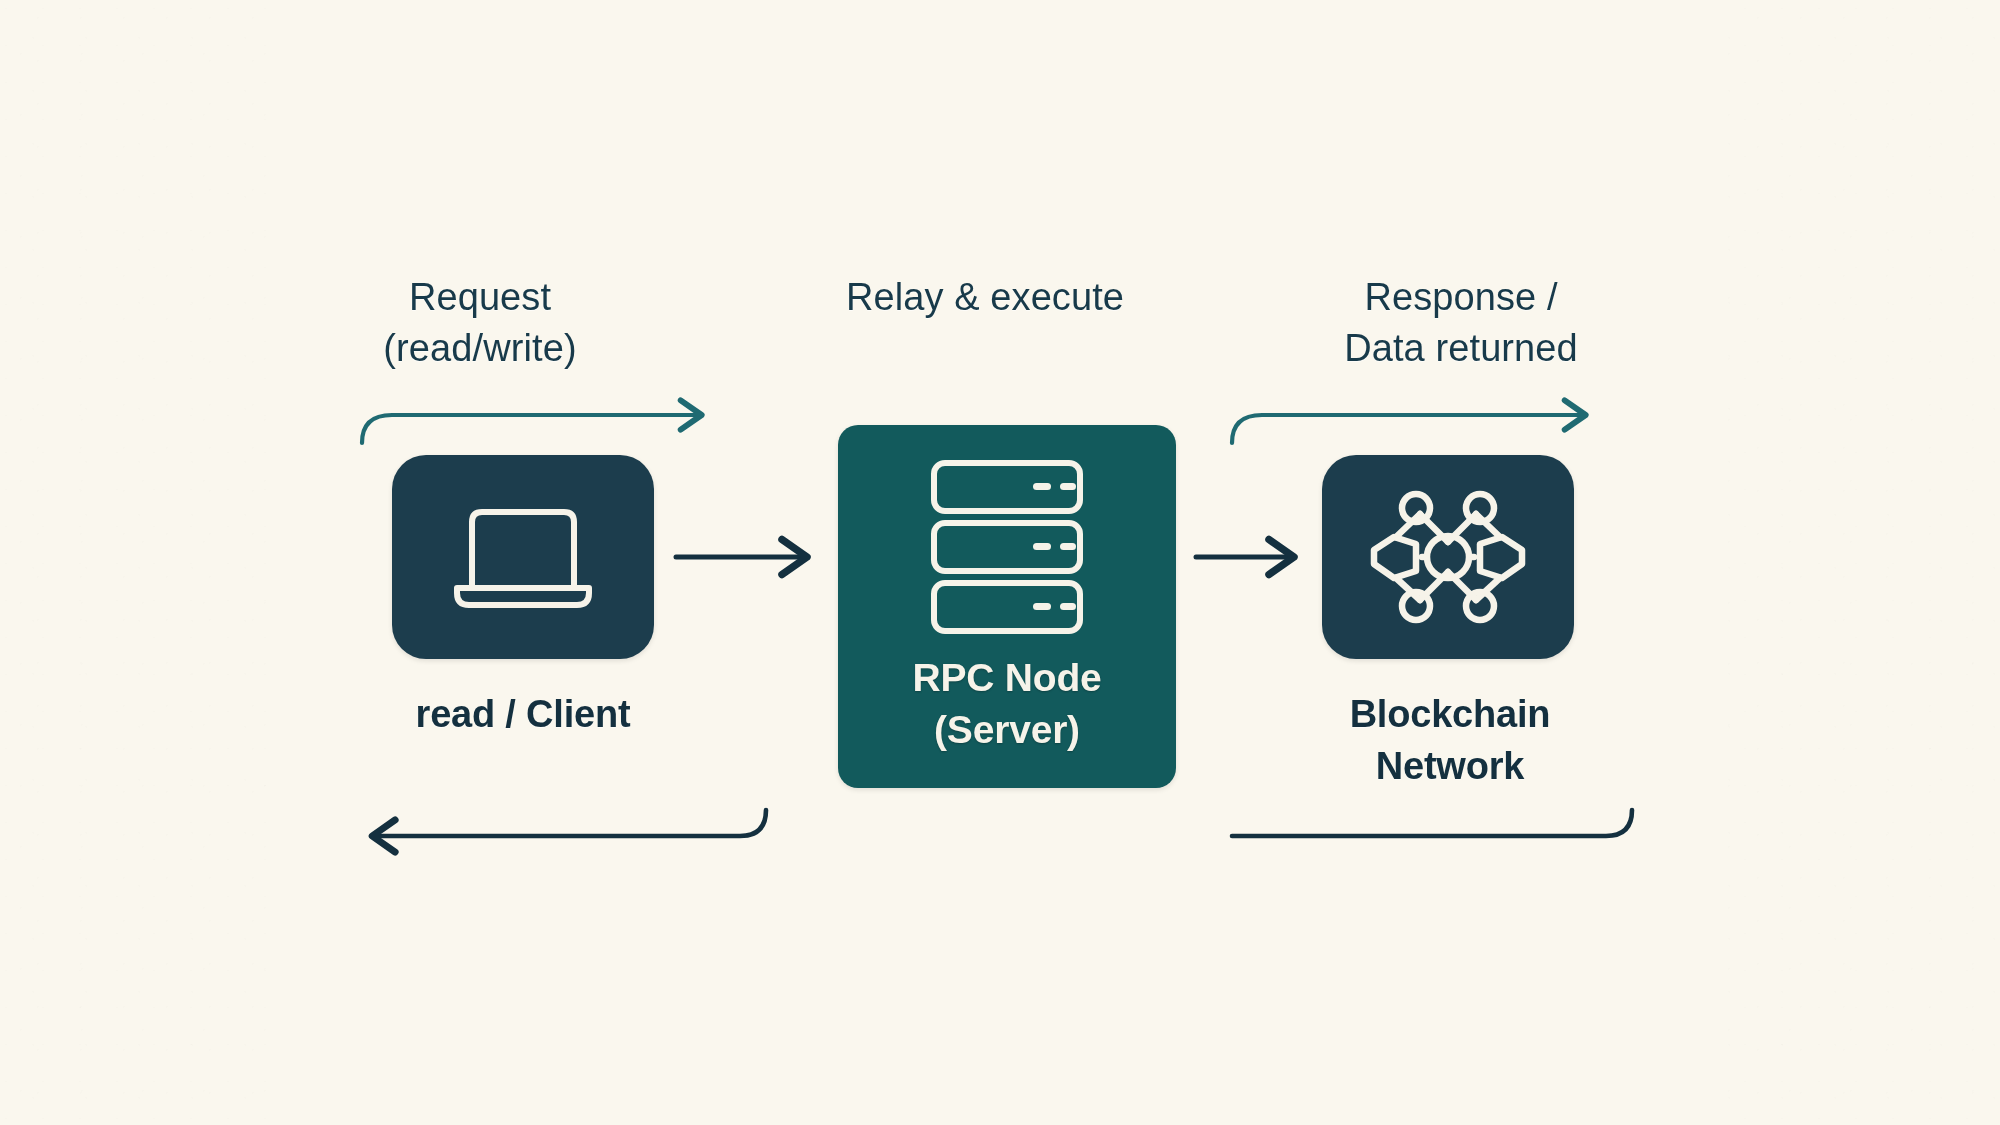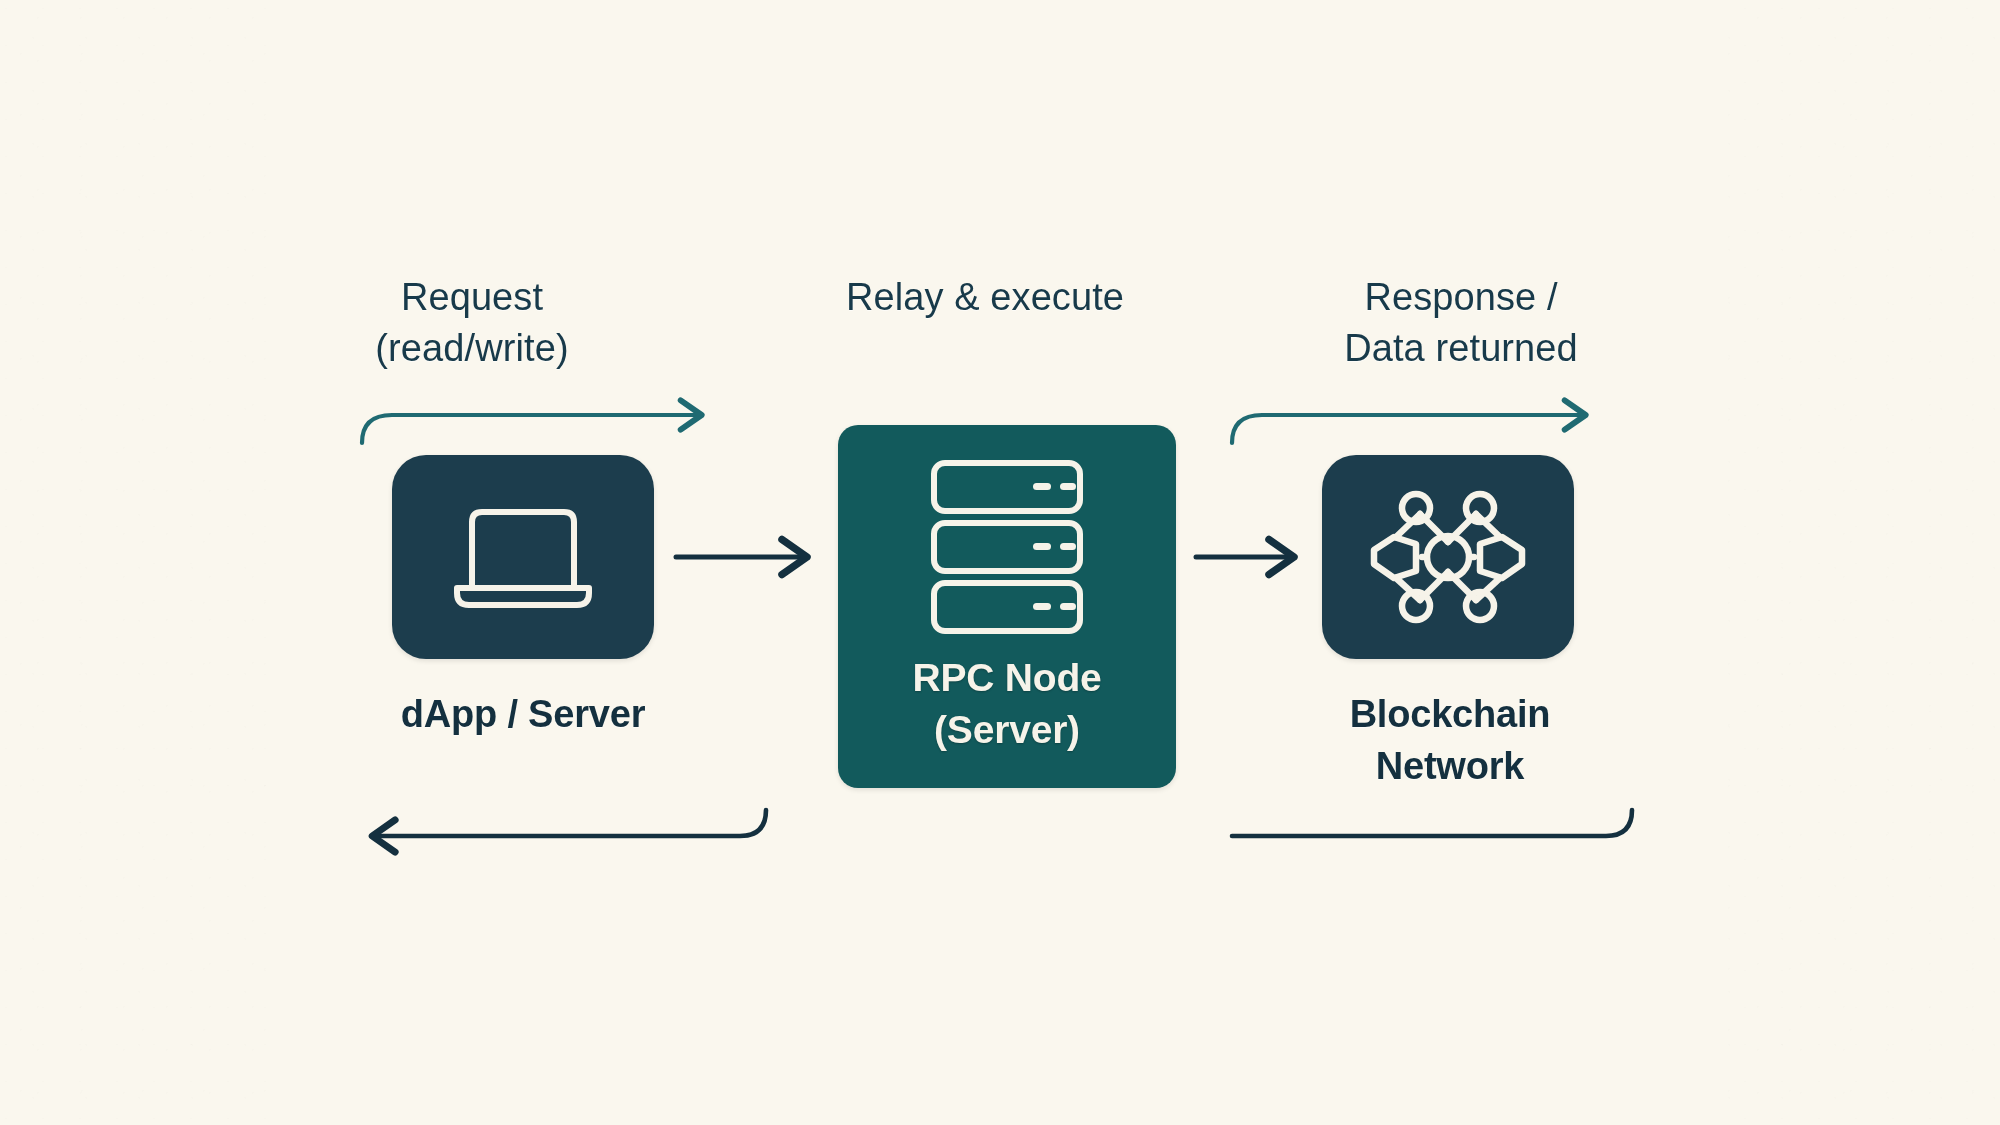--- a/index.html
+++ b/index.html
@@ -45,21 +45,21 @@
     position: absolute;
     color: #183a4a;
     font-size: 38px;
     line-height: 51px;
     font-weight: 400;
     letter-spacing: .1px;
     text-align: center;
     white-space: pre-line;
     text-shadow: 0 1px 0 rgba(255,255,255,.6);
   }
-  #label-request  { left: 322px;  top: 272px; width: 300px; }
+  #label-request  { left: 330px;  top: 272px; width: 300px; }
   #label-relay    { left: 835px;  top: 272px; width: 300px; }
   #label-response { left: 1296px; top: 272px; width: 330px; }
 
   
   .node-box {
     position: absolute;
     border-radius: 34px;
     display: flex;
     align-items: center;
     justify-content: center;
@@ -154,21 +154,21 @@
 Data returned</div>
 
   <div class="node-box" id="box-dapp">
     <svg class="icon-svg" width="150" height="118" viewBox="0 0 150 118">
 
       <path d="M24 90 L24 24 Q24 14 34 14 L116 14 Q126 14 126 24 L126 90" fill="none" stroke="#f6f3e9" stroke-width="6" stroke-linecap="round" stroke-linejoin="round"></path>
 
       <path d="M9 90 L141 90 L141 95 Q141 107 129 107 L21 107 Q9 107 9 95 Z" fill="none" stroke="#f6f3e9" stroke-width="6" stroke-linecap="round" stroke-linejoin="round"></path>
     </svg>
   </div>
-  <div class="node-caption" id="caption-dapp">dApp / Server</div>
+  <div class="node-caption" id="caption-dapp">read / Client</div>
 
   <div class="node-box" id="box-rpc">
     <svg class="icon-svg" width="156" height="178" viewBox="0 0 156 178">
 
       <rect x="5" y="5" width="146" height="48" rx="11" ry="11" fill="none" stroke="#f6f3e9" stroke-width="6"></rect>
       <rect x="104" y="25" width="18" height="7" rx="3.5" fill="#f6f3e9"></rect>
       <rect x="131" y="25" width="16" height="7" rx="3.5" fill="#f6f3e9"></rect>
 
       <rect x="5" y="65" width="146" height="48" rx="11" ry="11" fill="none" stroke="#f6f3e9" stroke-width="6"></rect>
       <rect x="104" y="85" width="18" height="7" rx="3.5" fill="#f6f3e9"></rect>

